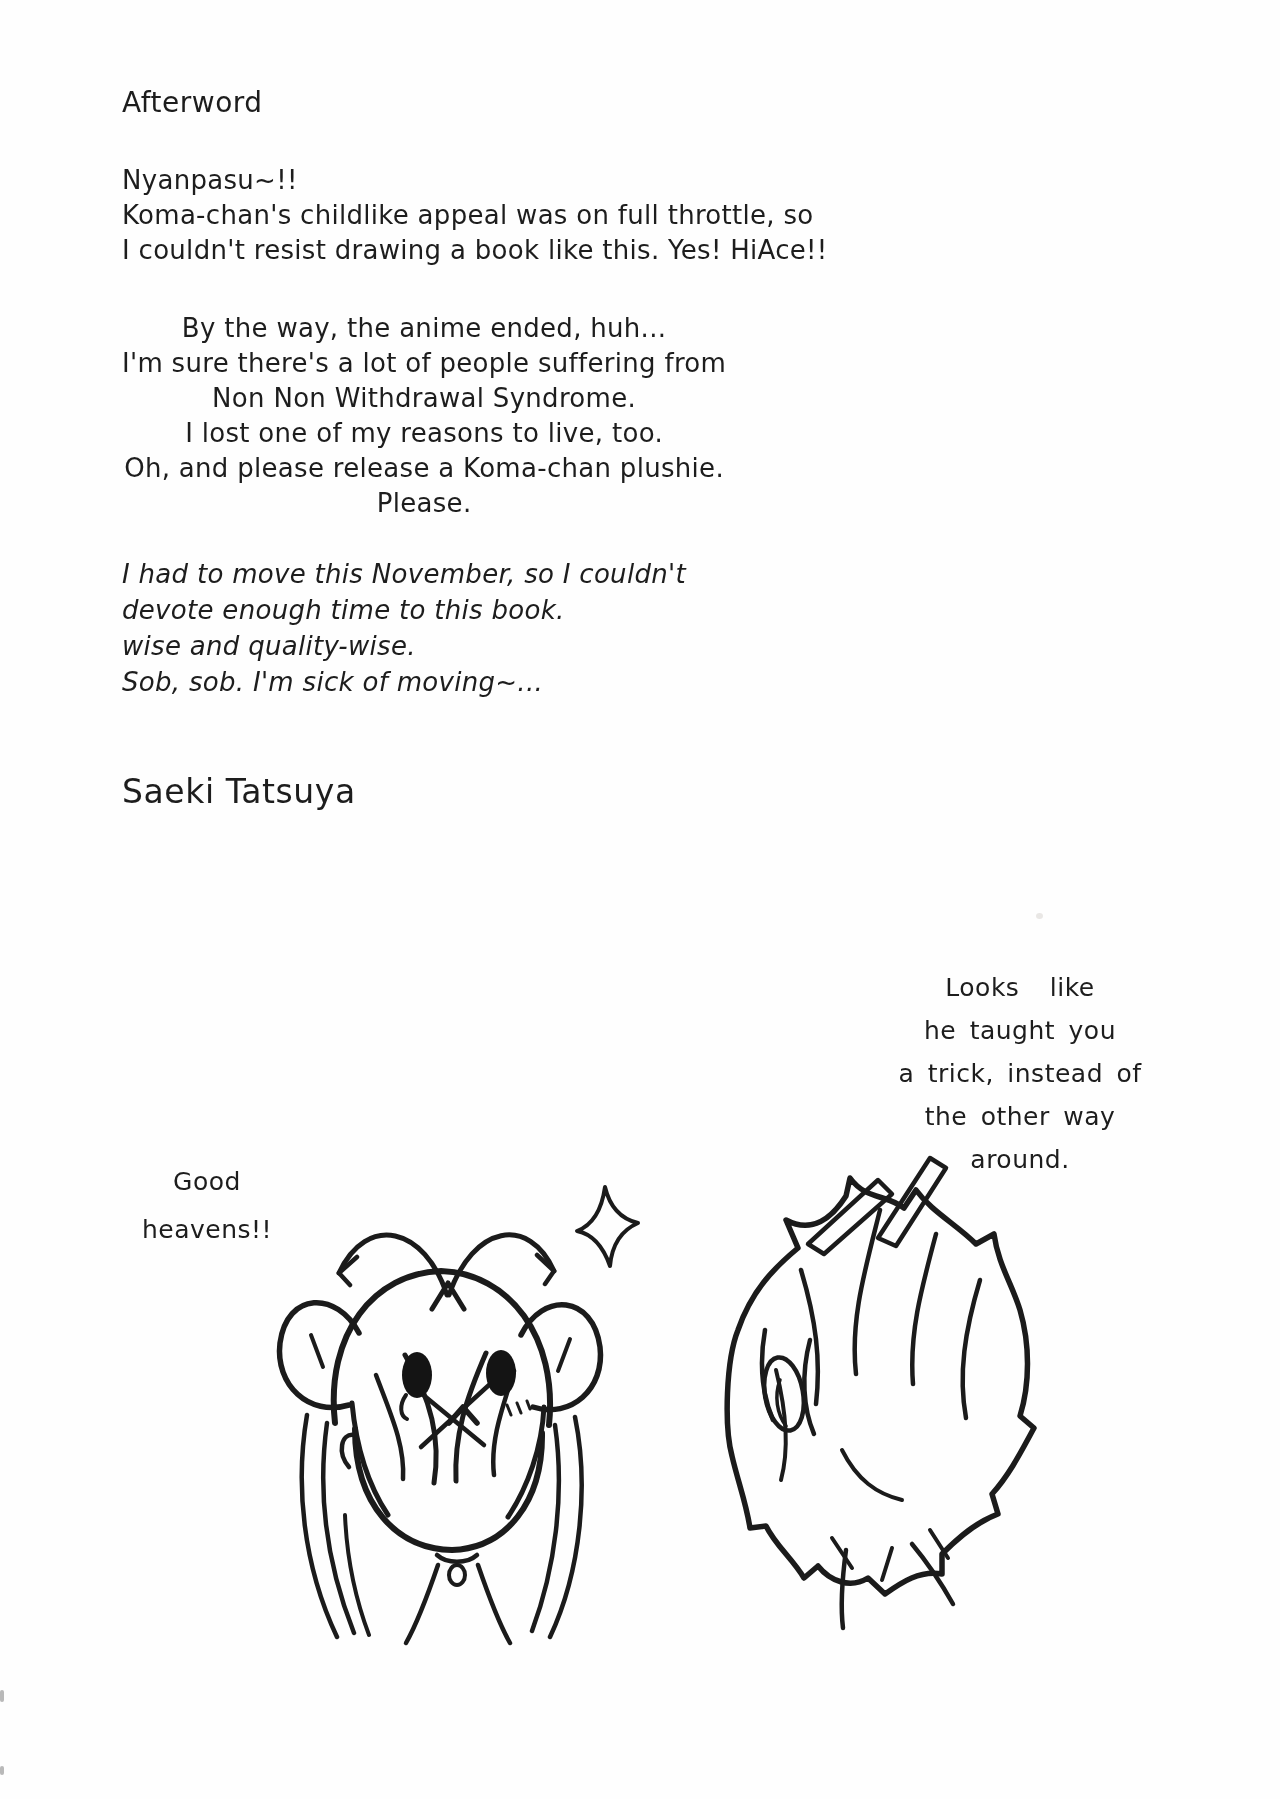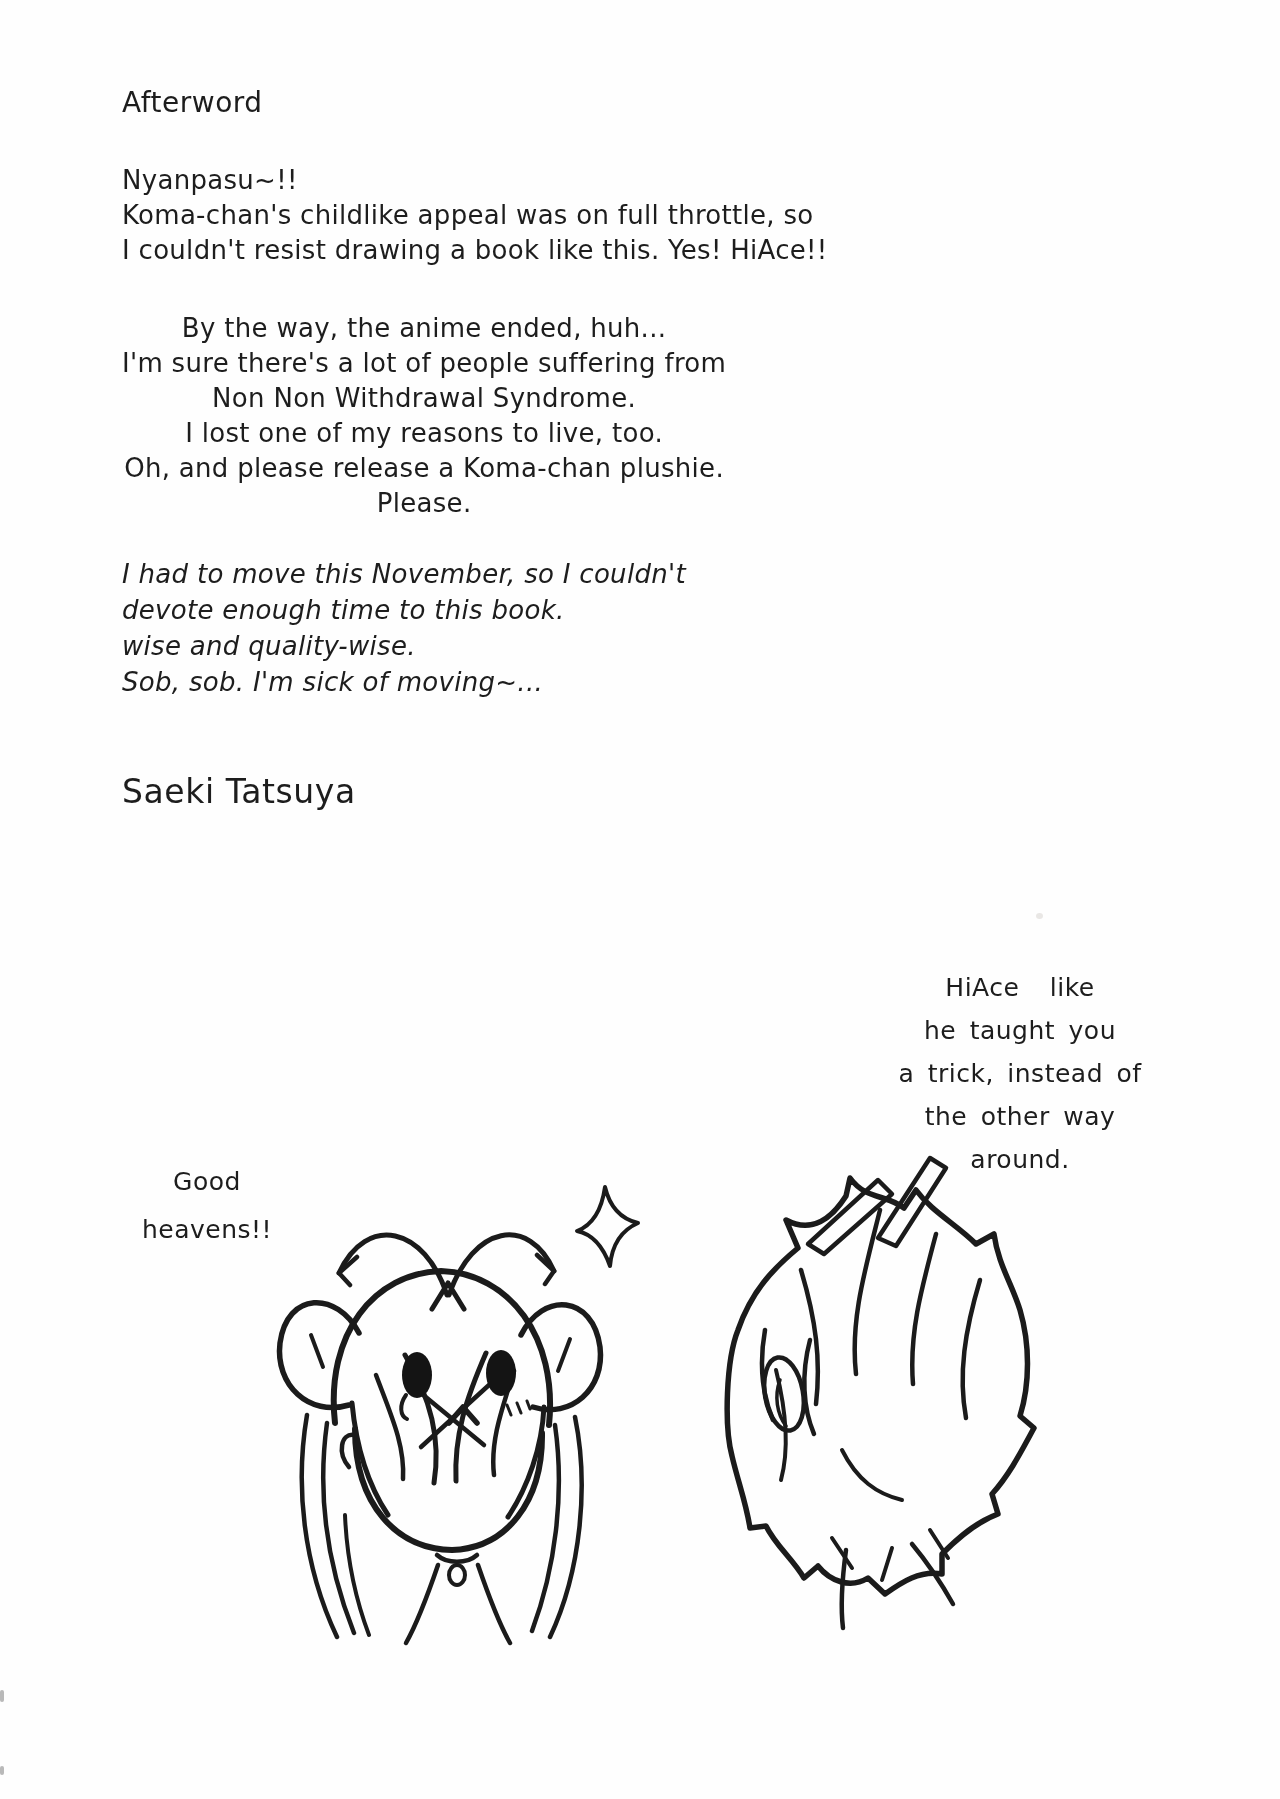--- a/index.html
+++ b/index.html
@@ -68,21 +68,21 @@
   <div class="abs para p3">
     <div class="line">I had to move this November, so I couldn't</div>
     <div class="line">devote enough time to this book.</div>
     <div class="line">wise and quality-wise.</div>
     <div class="line">Sob, sob. I'm sick of moving~...</div>
   </div>
 
   <div class="abs signature">Saeki Tatsuya</div>
 
   <div class="abs hw-right">
-    <div class="line">HiAce like</div>
+    <div class="line">Looks like</div>
     <div class="line">he taught you</div>
     <div class="line">a trick, instead of</div>
     <div class="line">the other way</div>
     <div class="line">around.</div>
   </div>
 
   <div class="abs hw-left">
     <div class="line">Good</div>
     <div class="line">heavens!!</div>
   </div>

